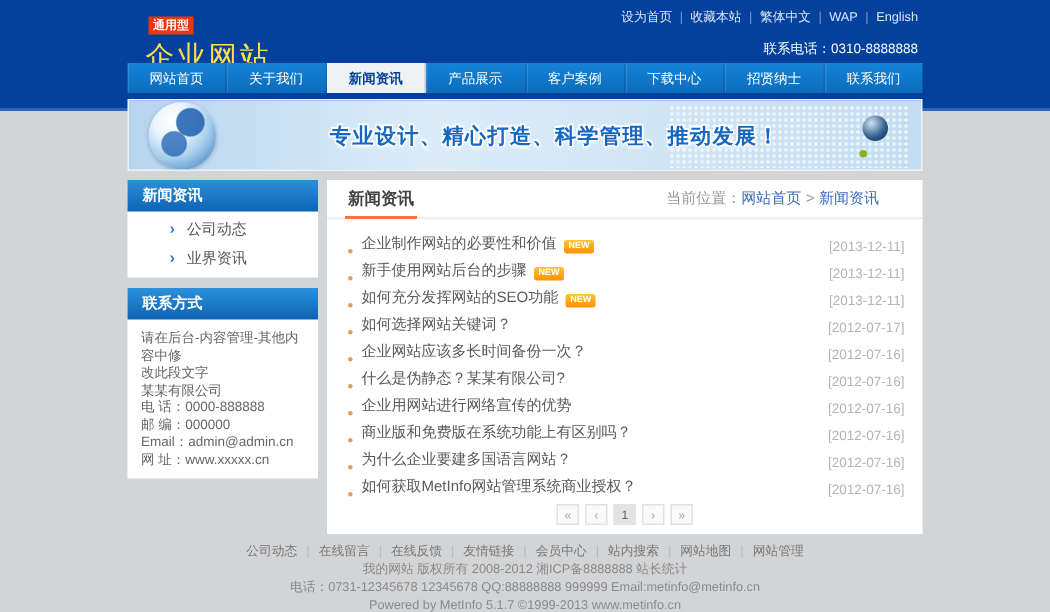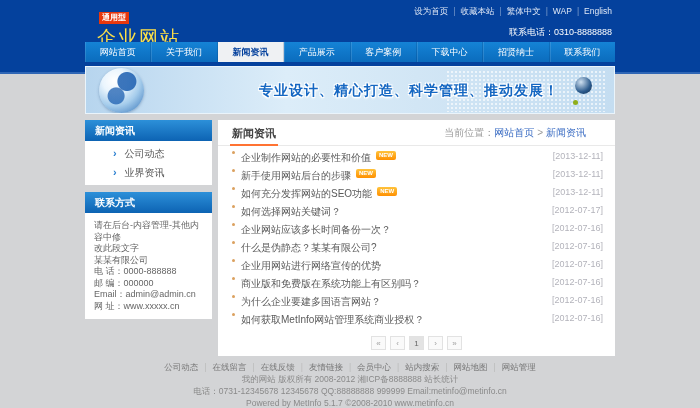--- a/index.html
+++ b/index.html
@@ -35,21 +35,21 @@
             border:1px solid #eaf4fb; }
   .globe { position:absolute; left:13px; top:1px; width:45px; height:45px; border-radius:50%;
            background:
              radial-gradient(circle at 62% 30%, rgba(27,94,176,.85) 0 9px, transparent 10px),
              radial-gradient(circle at 38% 62%, rgba(27,94,176,.75) 0 8px, transparent 9px),
              radial-gradient(circle at 35% 28%, #ffffff 0%, #eaf5fd 28%, #a6cdec 58%, #6096cd 82%, #4b7aa6 100%);
            box-shadow:0 1px 3px rgba(30,70,120,.35); }
   .dots { position:absolute; right:8px; top:3px; width:160px; height:42px; opacity:.75;
           background-image:radial-gradient(rgba(255,255,255,.85) 1px, transparent 1.4px);
           background-size:4px 4px; }
-  .slogan { position:absolute; left:95px; right:55px; top:15px; text-align:right;
+  .slogan { position:absolute; left:95px; right:55px; top:15px; text-align:center;
             font-size:14px; font-weight:bold; color:#1567c2; letter-spacing:1px; white-space:nowrap;
             text-shadow:1px 1px 0 #fff,-1px -1px 0 #fff,1px -1px 0 #fff,-1px 1px 0 #fff,0 2px 2px rgba(255,255,255,.8); }
   .mini-globe { position:absolute; right:22px; top:10px; width:17px; height:17px; border-radius:50%;
                 background:radial-gradient(circle at 35% 30%, #cfe0f0, #2b5a8c 60%, #142c48); }
   .green-dot { position:absolute; right:36px; top:33px; width:5px; height:5px; border-radius:50%;
                background:#8fae1b; }
 
   
   .sidebar { position:absolute; left:85px; top:120px; width:127px; }
   .side-box { background:#fff; margin-bottom:7px; }
@@ -65,21 +65,21 @@
   .main { position:absolute; left:218px; top:120px; width:397px; height:236px; background:#fff; }
   .main-head { position:relative; height:26px; border-bottom:1px solid #e9e9e9; }
   .main-title { position:absolute; left:12px; top:0; height:26px; line-height:26px;
                 font-size:11px; font-weight:bold; color:#444; padding:0 2px;
                 border-bottom:2px solid #ff7333; }
   .breadcrumb { position:absolute; right:29px; top:0; line-height:26px; font-size:10px; color:#999; }
   .breadcrumb a { color:#3a6cc3; text-decoration:none; cursor:pointer; }
   .bc-sep { margin:0 3px; color:#999; }
 
   .news-list { margin:5px 12px 0; }
-  .news-row { display:flex; align-items:flex-start; height:18px; font-size:10px; }
+  .news-row { display:flex; align-items:flex-end; height:18px; font-size:10px; }
   .dot { width:3px; height:3px; border-radius:50%; background:#dba15f; margin:0 6px 0 2px; flex:0 0 auto; }
   .news-title { color:#5a5a5a; text-decoration:none; cursor:pointer; white-space:nowrap; }
   .badge { background:linear-gradient(#ffc33c,#ff9000); color:#fff; font-size:6px; font-weight:bold;
            height:9px; line-height:9px; padding:0 3px; border-radius:2px; margin-left:5px; }
   .flex-spacer { flex:1; }
   .news-date { color:#b3b3bb; font-size:9px; }
 
   .pagination { display:flex; justify-content:center; gap:4px; margin-top:5px; }
   .page-btn { min-width:15px; height:14px; line-height:13px; padding:0 3px; text-align:center;
               border:1px solid #e2e2e2; background:#fafafa; color:#a0a0a0; font-size:8px;
@@ -301,16 +301,16 @@
         <li>会员中心</li>
 
         <li>站内搜索</li>
 
         <li>网站地图</li>
 
         <li>网站管理</li>
       </ul>
     <div>我的网站 版权所有 2008-2012 湘ICP备8888888 站长统计</div>
     <div>电话：0731-12345678 12345678 QQ:88888888 999999 Email:metinfo@metinfo.cn</div>
-    <div>Powered by MetInfo 5.1.7 ©2008-2010 www.metinfo.cn</div>
+    <div>Powered by MetInfo 5.1.7 ©1999-2013 www.metinfo.cn</div>
   </footer>
 
 </div>
 
 </body></html>

